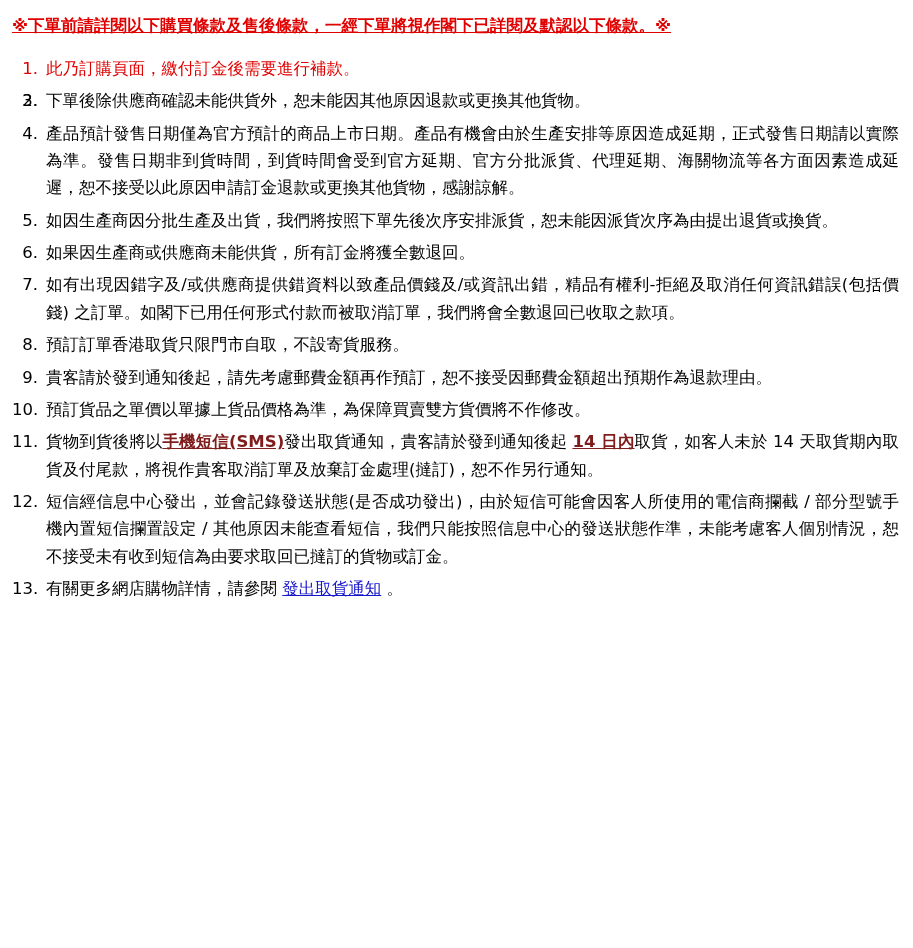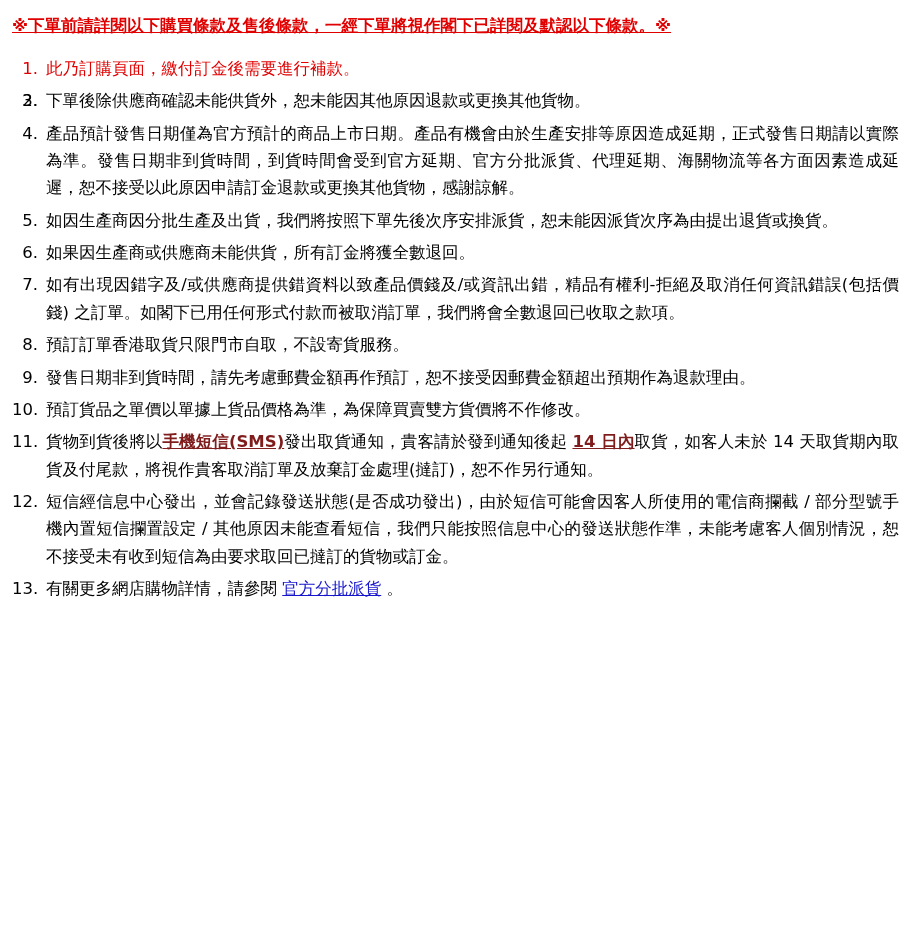--- a/index.html
+++ b/index.html
@@ -82,20 +82,20 @@
 
   <ol class="terms" id="terms-list">
       <li class="red"><span class="num">1.</span><span>此乃訂購頁面，繳付訂金後需要進行補款。</span></li>
       <li><span class="num">2.</span></li>
       <li><span class="num">3.</span><span>下單後除供應商確認未能供貨外，恕未能因其他原因退款或更換其他貨物。</span></li>
       <li><span class="num">4.</span><span>產品預計發售日期僅為官方預計的商品上市日期。產品有機會由於生產安排等原因造成延期，正式發售日期請以實際為準。發售日期非到貨時間，到貨時間會受到官方延期、官方分批派貨、代理延期、海關物流等各方面因素造成延遲，恕不接受以此原因申請訂金退款或更換其他貨物，感謝諒解。</span></li>
       <li><span class="num">5.</span><span>如因生產商因分批生產及出貨，我們將按照下單先後次序安排派貨，恕未能因派貨次序為由提出退貨或換貨。</span></li>
       <li><span class="num">6.</span><span>如果因生產商或供應商未能供貨，所有訂金將獲全數退回。</span></li>
       <li><span class="num">7.</span><span>如有出現因錯字及/或供應商提供錯資料以致產品價錢及/或資訊出錯，精品有權利-拒絕及取消任何資訊錯誤(包括價錢) 之訂單。如閣下已用任何形式付款而被取消訂單，我們將會全數退回已收取之款項。</span></li>
       <li><span class="num">8.</span><span>預訂訂單香港取貨只限門市自取，不設寄貨服務。</span></li>
-      <li><span class="num">9.</span><span>發售日期非到貨時間，請先考慮郵費金額再作預訂，恕不接受因郵費金額超出預期作為退款理由。</span></li>
+      <li><span class="num">9.</span><span>貴客請於發到通知後起，請先考慮郵費金額再作預訂，恕不接受因郵費金額超出預期作為退款理由。</span></li>
       <li><span class="num">10.</span><span>預訂貨品之單價以單據上貨品價格為準，為保障買賣雙方貨價將不作修改。</span></li>
       <li><span class="num">11.</span><span>貨物到貨後將以</span><span class="u-red">手機短信(SMS)</span><span>發出取貨通知，貴客請於發到通知後起 </span><span class="u-red">14 日內</span><span>取貨，如客人未於 14 天取貨期內取貨及付尾款，將視作貴客取消訂單及放棄訂金處理(撻訂)，恕不作另行通知。</span></li>
       <li><span class="num">12.</span><span>短信經信息中心發出，並會記錄發送狀態(是否成功發出)，由於短信可能會因客人所使用的電信商攔截 / 部分型號手機內置短信攔置設定 / 其他原因未能查看短信，我們只能按照信息中心的發送狀態作準，未能考慮客人個別情況，恕不接受未有收到短信為由要求取回已撻訂的貨物或訂金。</span></li>
-      <li><span class="num">13.</span><span>有關更多網店購物詳情，請參閱 </span><a class="link">官方分批派貨</a><span> 。</span></li>
+      <li><span class="num">13.</span><span>有關更多網店購物詳情，請參閱 </span><a class="link">發出取貨通知</a><span> 。</span></li>
     </ol>
 
 </div>
 
 </body></html>

